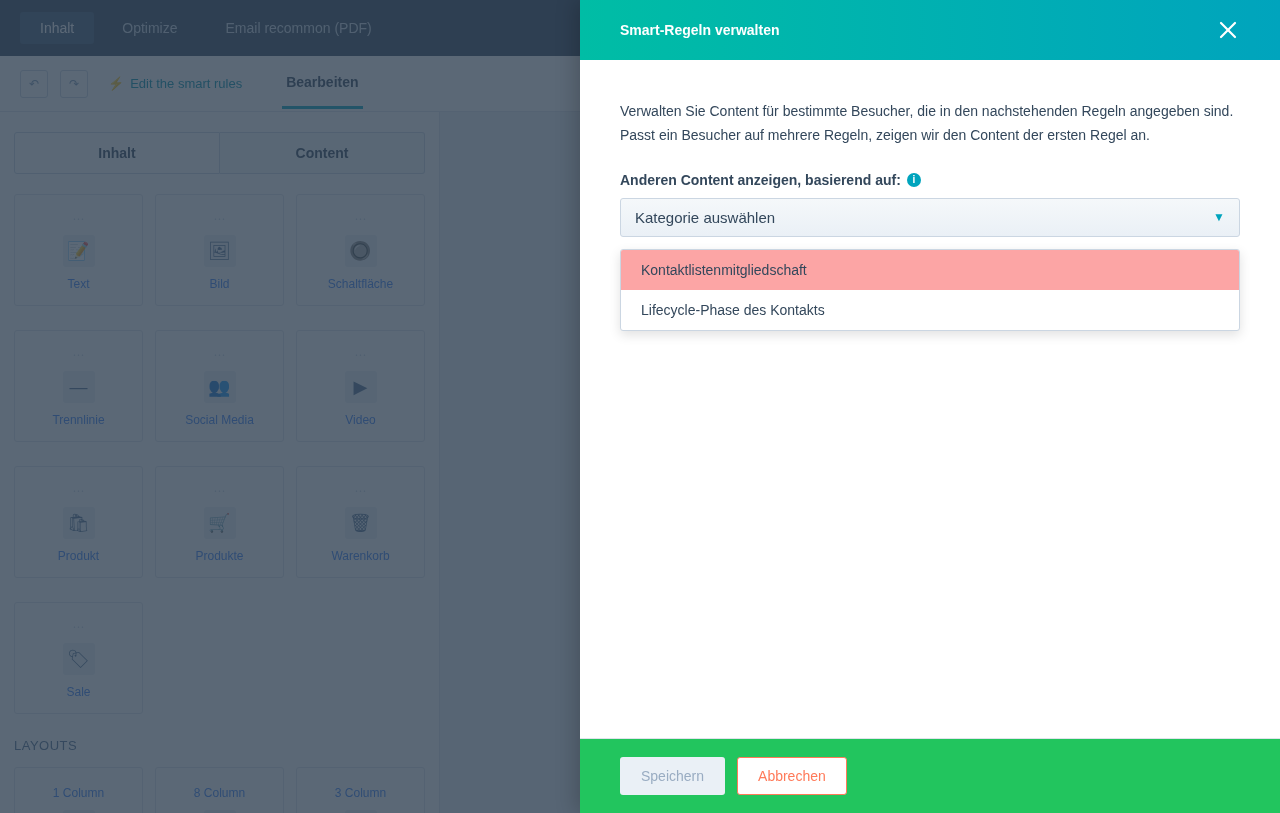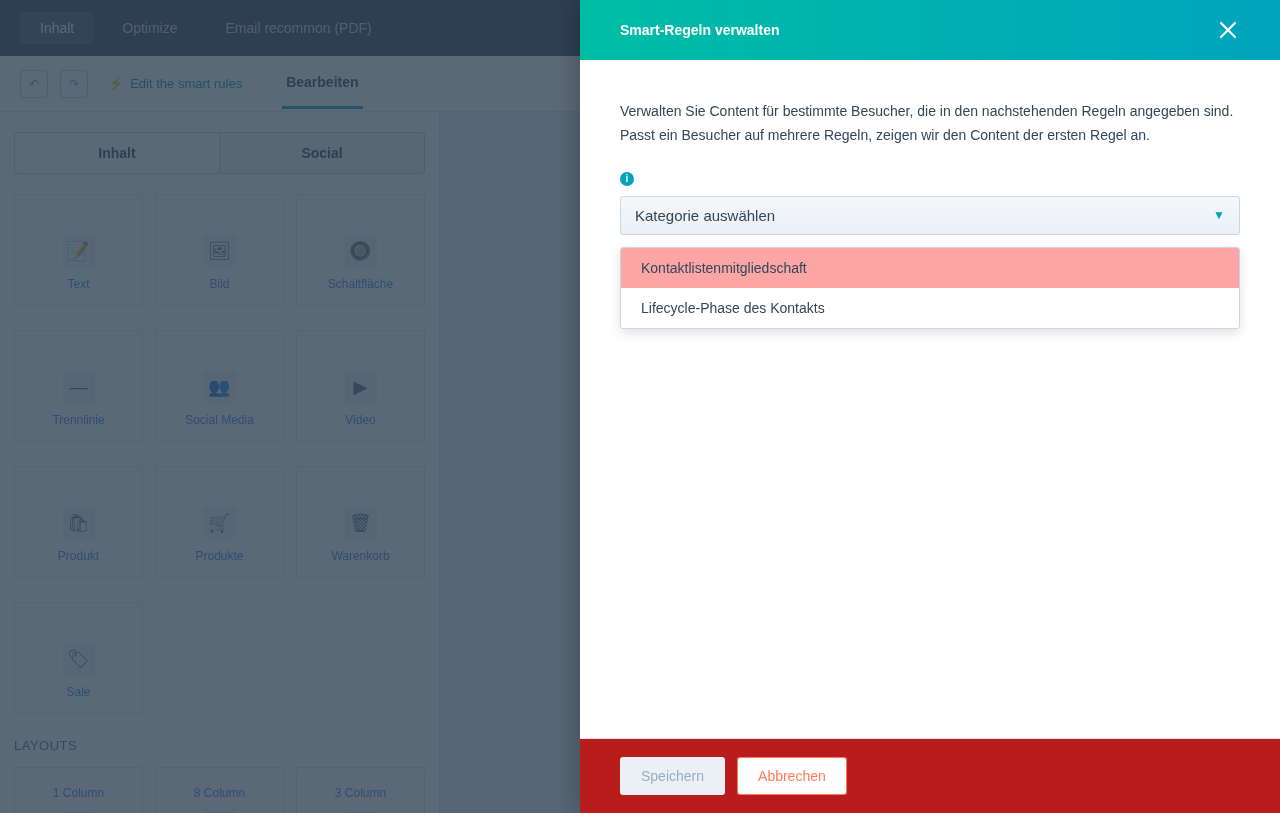--- a/index.html
+++ b/index.html
@@ -309,21 +309,21 @@
       font-size: 14px;
       color: #33475b;
       cursor: pointer;
     }
 
     .dropdown-option.highlighted {
       background: #fca5a5;
     }
 
     .panel-footer {
-      background: #b91c1c;
+      background: #22c55e;
       border-top: 1px solid #dfe3eb;
       padding: 18px 40px;
       display: flex;
       gap: 12px;
     }
 
     .btn {
       padding: 10px 20px;
       border-radius: 3px;
       font-size: 14px;
@@ -382,21 +382,21 @@
     </div>
     <div class="sub-bar-tabs">
       <div class="sub-tab active">Bearbeiten</div>
     </div>
   </div>
 
   <div class="editor-body">
     <div class="editor-sidebar">
       <div class="sidebar-mode-tabs">
         <div class="mode-tab active">Inhalt</div>
-        <div class="mode-tab">Social</div>
+        <div class="mode-tab">Content</div>
       </div>
 
       <div class="module-grid">
         <div class="module-card">
             <span class="grip">⋯</span>
             <span class="module-icon">📝</span>
             <span class="module-label">Text</span>
           </div>
         <div class="module-card">
             <span class="grip">⋯</span>
@@ -486,20 +486,21 @@
           <line x1="2" y1="2" x2="16" y2="16"></line>
           <line x1="16" y1="2" x2="2" y2="16"></line>
         </svg>
     </div>
   </div>
 
   <div class="panel-body">
     <p class="panel-intro">Verwalten Sie Content für bestimmte Besucher, die in den nachstehenden Regeln angegeben sind. Passt ein Besucher auf mehrere Regeln, zeigen wir den Content der ersten Regel an.</p>
 
     <div class="field-label">
+      <span>Anderen Content anzeigen, basierend auf:</span>
       <span class="help-icon">i</span>
     </div>
 
     <div class="select">
       <span>Kategorie auswählen</span>
       <span class="select-caret">▼</span>
     </div>
 
     <div class="dropdown">
       <div class="dropdown-option highlighted">Kontaktlistenmitgliedschaft</div>

